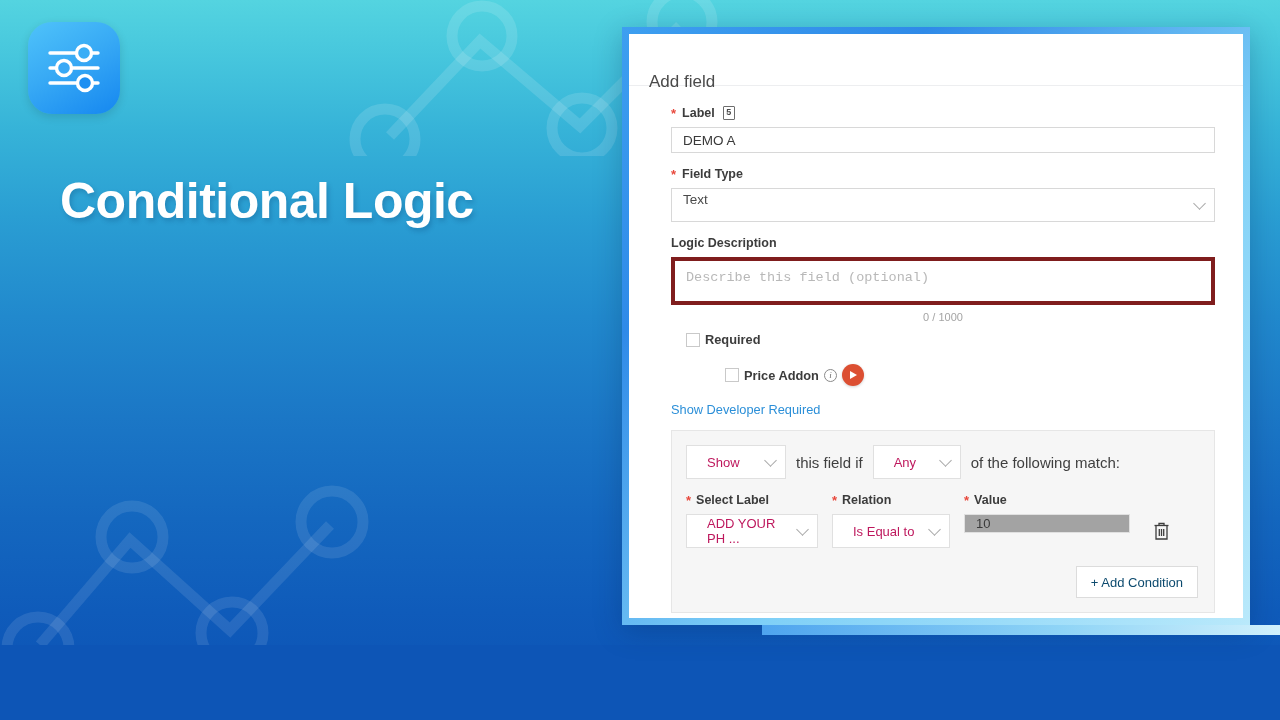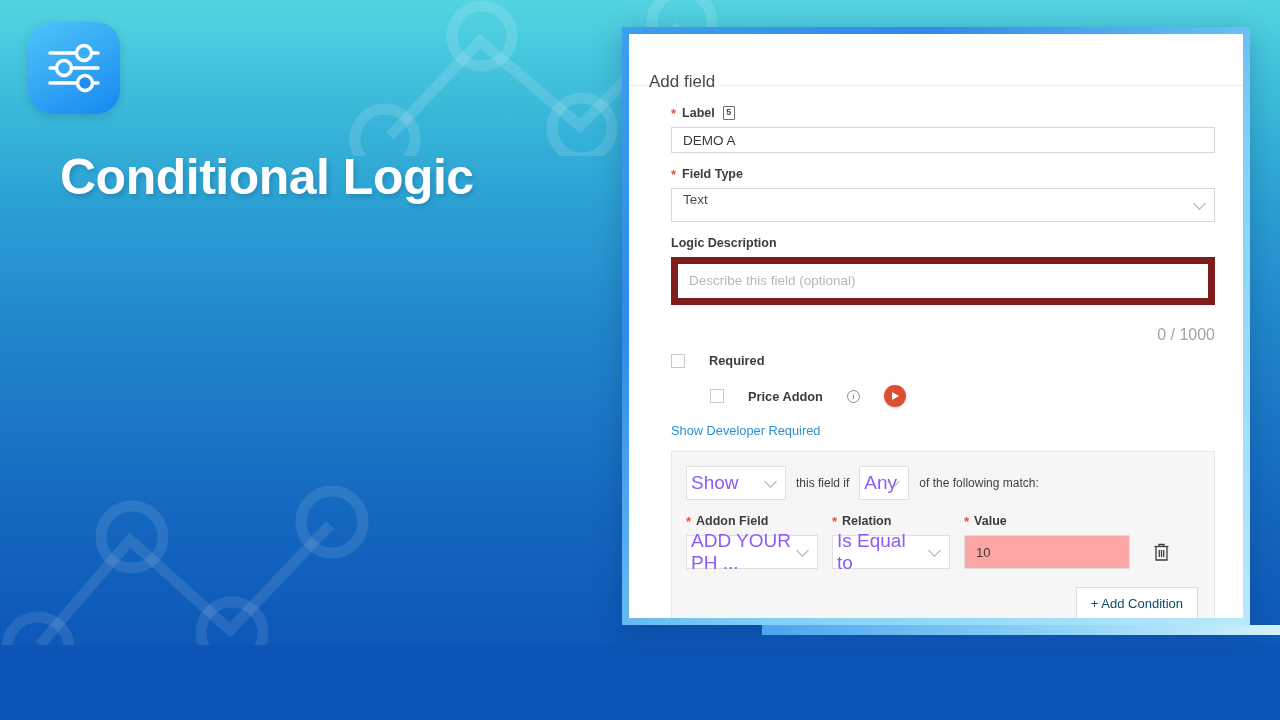--- a/index.html
+++ b/index.html
@@ -62,20 +62,21 @@
     width: 520px;
     color: #ffffff;
   }
   .headline {
     font-size: 50px;
     font-weight: bold;
     letter-spacing: -0.5px;
     line-height: 1.08;
     text-shadow: 2px 3px 5px rgba(0,40,90,0.22);
     margin-bottom: 24px;
+    margin-top: 24px;
   }
   .bullets { list-style: none; }
   .bullets li {
     position: relative;
     font-size: 21.5px;
     font-weight: bold;
     line-height: 1.57;
     padding-left: 24px;
     margin-bottom: 2px;
     text-shadow: 1px 2px 4px rgba(0,40,90,0.18);
@@ -200,43 +201,44 @@
     width: 9px; height: 9px;
     margin-top: -6px;
     border-right: 1.4px solid #a8a8a8;
     border-bottom: 1.4px solid #a8a8a8;
     transform: rotate(45deg);
   }
 
   .textarea-box {
     width: 100%;
     height: 48px;
-    border: 7px solid #7f1d1d;
+    border: 4px solid #7f1d1d;
     background: #fff;
     font-size: 13.5px;
     color: #b5b5b5;
     padding: 9px 11px;
-    font-family: Liberation Sans, sans-serif;
+    font-family: Liberation Mono, monospace;
     resize: none;
     outline: none;
   }
   .textarea-box::placeholder { color: #b8b8b8; }
 
   .counter {
-    text-align: right;
-    font-size: 16px;
+    text-align: center;
+    font-size: 11px;
     color: #a4a4a4;
-    margin-top: 17px;
+    margin-top: 2px;
   }
 
   .check-row {
     display: flex;
     align-items: center;
-    gap: 24px;
+    gap: 5px;
     margin-top: 9px;
+    margin-left: 15px;
   }
   .checkbox {
     width: 14px; height: 14px;
     border: 1px solid #c9c9c9;
     background: #fff;
     flex: none;
   }
   .check-label {
     font-size: 12.8px;
     font-weight: bold;
@@ -299,28 +301,28 @@
     gap: 10px;
     margin-bottom: 14px;
   }
   .mini-select {
     position: relative;
     height: 34px;
     border: 1px solid #e0e0e0;
     background: #fff;
     display: flex;
     align-items: center;
-    padding: 0 26px 0 4px;
-    font-size: 19px;
-    color: #8b5cf6;
+    padding: 0 26px 0 20px;
+    font-size: 13px;
+    color: #be185d;
   }
   .mini-select.w-show { width: 100px; }
-  .mini-select.w-any { width: 50px; }
+  .mini-select.w-any { width: 88px; }
   .cond-text {
-    font-size: 12px;
+    font-size: 15px;
     color: #3f3f3f;
   }
 
   .cond-grid {
     display: grid;
     grid-template-columns: 132px 118px 1fr 54px;
     gap: 0 14px;
     align-items: start;
   }
   .cond-head {
@@ -329,23 +331,23 @@
     color: #3c3c3c;
     display: flex;
     align-items: center;
     gap: 4px;
     margin-bottom: 7px;
   }
   .cond-grid .cell-sel { position: relative; }
   .cond-grid .mini-select { width: 100%; }
   .cond-val {
     width: 100%;
-    height: 34px;
+    height: 19px;
     border: 1px solid #e0e0e0;
-    background: #fca5a5;
+    background: #a3a3a3;
     font-size: 13px;
     color: #3a3a3a;
     padding: 0 11px;
     font-family: "Liberation Sans", sans-serif;
     outline: none;
   }
   .trash {
     width: 34px; height: 34px;
     display: flex;
     align-items: center;
@@ -483,21 +485,21 @@
             <div class="mini-select w-any">
               <span>Any</span>
               <span class="chev"></span>
             </div>
             <span class="cond-text">of the following match:</span>
           </div>
 
           <div class="cond-grid">
             <div class="cond-head">
               <span class="req-star">*</span>
-              <span>Addon Field</span>
+              <span>Select Label</span>
             </div>
             <div class="cond-head">
               <span class="req-star">*</span>
               <span>Relation</span>
             </div>
             <div class="cond-head">
               <span class="req-star">*</span>
               <span>Value</span>
             </div>
             <div></div>

